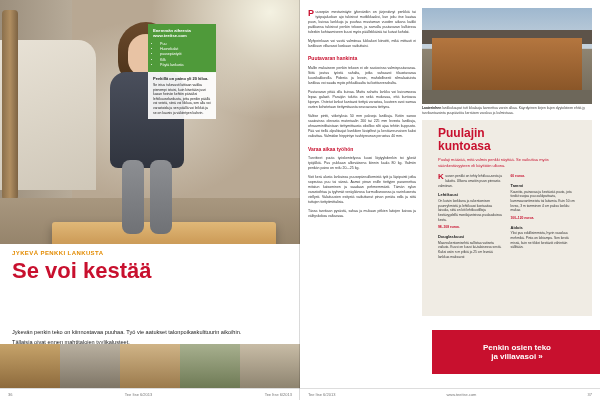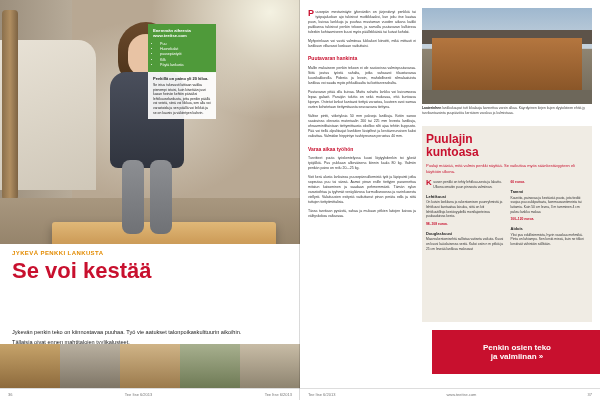--- a/index.html
+++ b/index.html
@@ -191,23 +191,23 @@
     position: absolute; left: 0; top: 82px; width: 170px; height: 14px;
     background: #6d675a;
   }
   .cap-right {
     position: absolute; left: 122px; top: 106px; width: 170px;
     font-size: 3.4px; line-height: 1.4; color: #444;
   }
   .cap-right b { color: #222; }
 
   .puulaji-box {
-    position: absolute; left: 122px; top: 126px; width: 170px; height: 196px;
+    position: absolute; left: 122px; top: 120px; width: 170px; height: 196px;
     background: #f0ece4;
-    padding: 7px 4px;
+    padding: 7px 16px;
   }
   .puulaji-title {
     font-size: 12px; font-weight: bold; color: #c8102e; line-height: 1.05;
     margin-bottom: 5px;
   }
   .puulaji-lead {
     font-size: 4px; line-height: 1.5; color: #c8102e; margin-bottom: 5px;
   }
   .puulaji-cols {
     column-count: 2; column-gap: 7px;
@@ -364,21 +364,21 @@
         <p class="hl">100–120 euroa.</p>
 
         <h4>Aidois</h4>
         <p>Yksi puu edullisimmista, hyvin vaaskaa mehmikä. Pinta on lahiampu. Sen kestä missä, kuin ne tikkei kestävät vähintäin sällitään.</p>
       </div>
     </div>
 
     <div class="promo-box">
       <div class="pb-text">
         <span>Penkin osien teko</span><br>
-        <span>ja valmiinan »</span>
+        <span>ja villavasoi »</span>
       </div>
     </div>
 
     <div class="right-footer">
       <span>Tee Itse 6/2013</span>
       <span>www.teeitse.com</span>
       <span>37</span>
     </div>
   </div>
 

